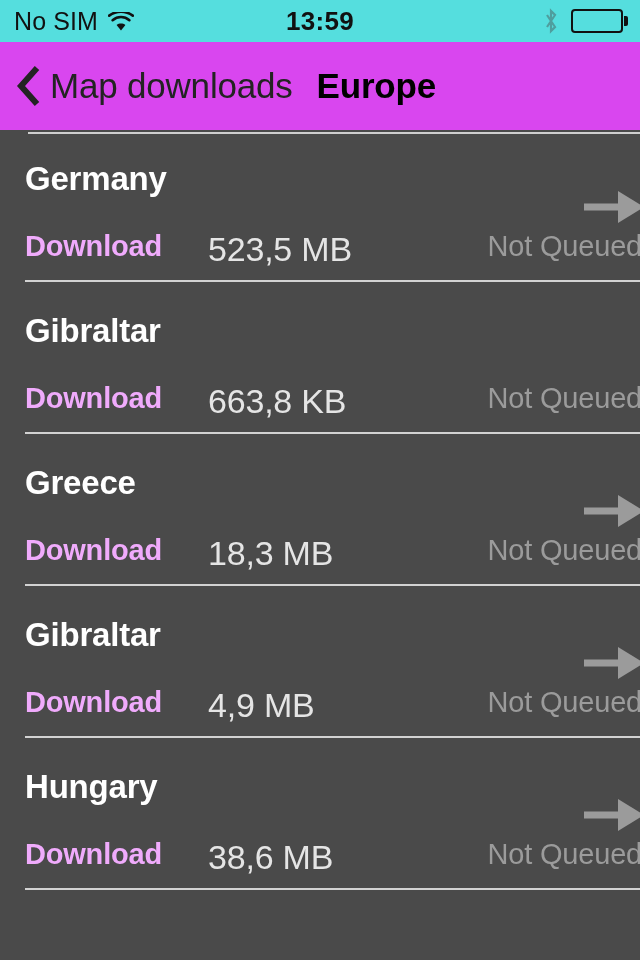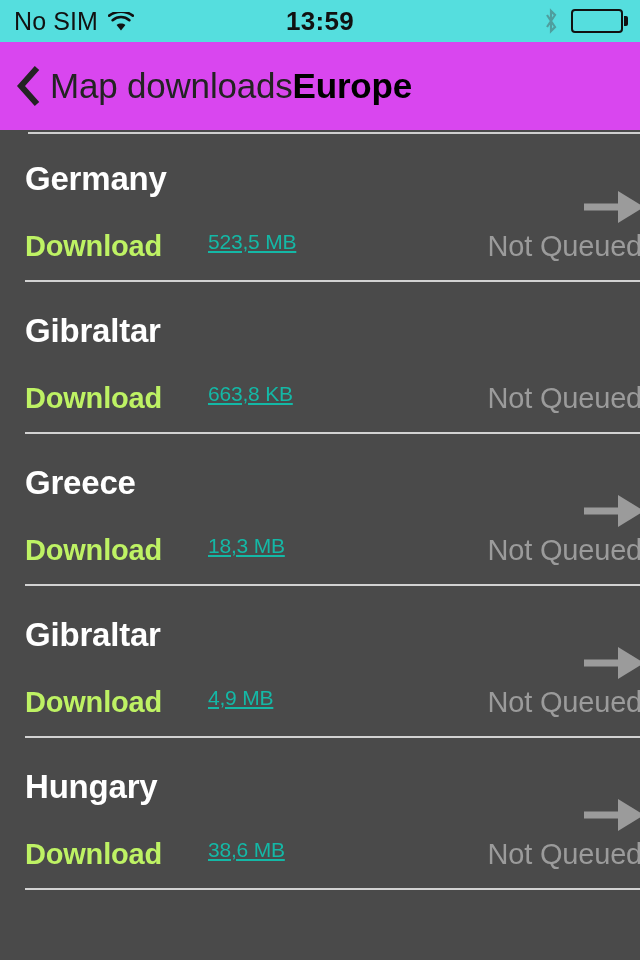--- a/index.html
+++ b/index.html
@@ -121,21 +121,21 @@
   .nav-back-label {
     font-size: 35px;
     color: #232323;
     font-weight: 400;
     letter-spacing: -0.2px;
   }
   .nav-title {
     font-size: 35px;
     color: #000;
     font-weight: bold;
-    margin-left: 0;
+    margin-left: 24px;
     letter-spacing: -0.2px;
   }
 
   
   .list {
     position: relative;
     background: #4a4a4a;
     height: 830px;
     overflow: hidden;
   }
@@ -168,31 +168,30 @@
     font-weight: bold;
     color: #ffffff;
     letter-spacing: -0.2px;
   }
   .row-action {
     position: absolute;
     left: 25px;
     top: 100px;
     font-size: 29px;
     font-weight: bold;
-    color: #bef264;
+    color: #f0abfc;
     letter-spacing: -0.2px;
   }
   .row-size {
     position: absolute;
     left: 208px;
     top: 100px;
-    font-size: 21px;
-    color: #14b8a6;
-    letter-spacing: -0.2px;
-    text-decoration: underline;
+    font-size: 34px;
+    color: #e5e5e5;
+    letter-spacing: -0.2px;
   }
   .row-status {
     position: absolute;
     right: -2px;
     top: 100px;
     font-size: 29px;
     color: #9b9b9b;
     letter-spacing: -0.2px;
   }
   .row-arrow {

